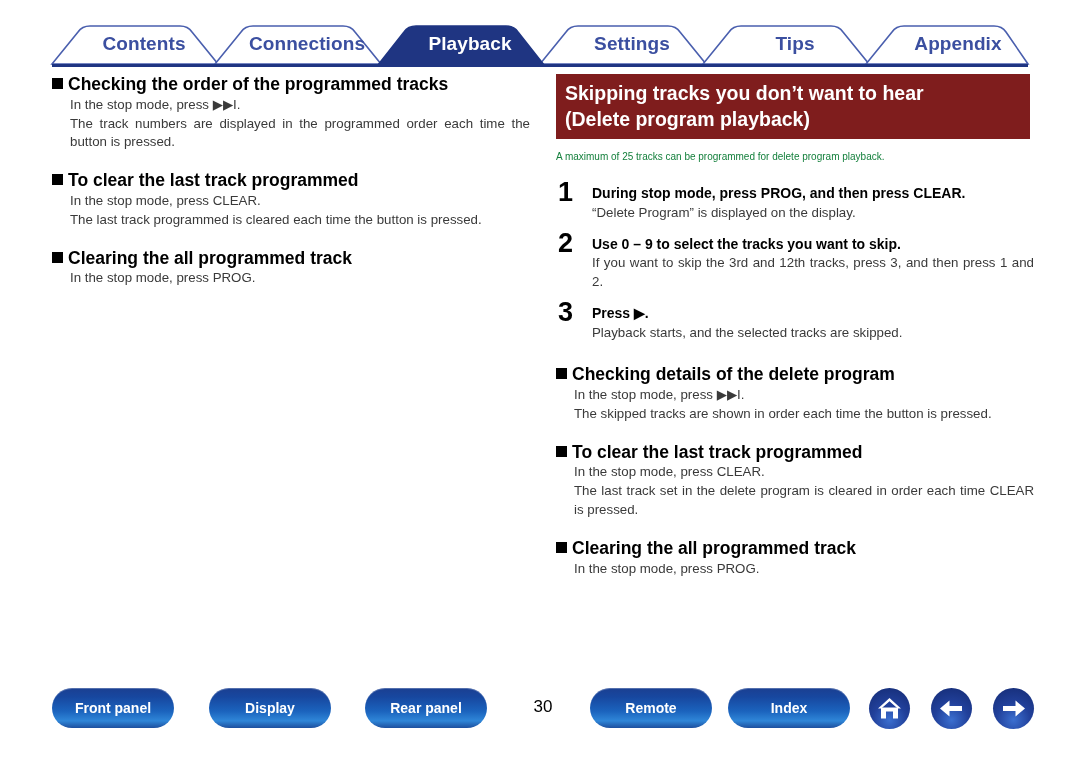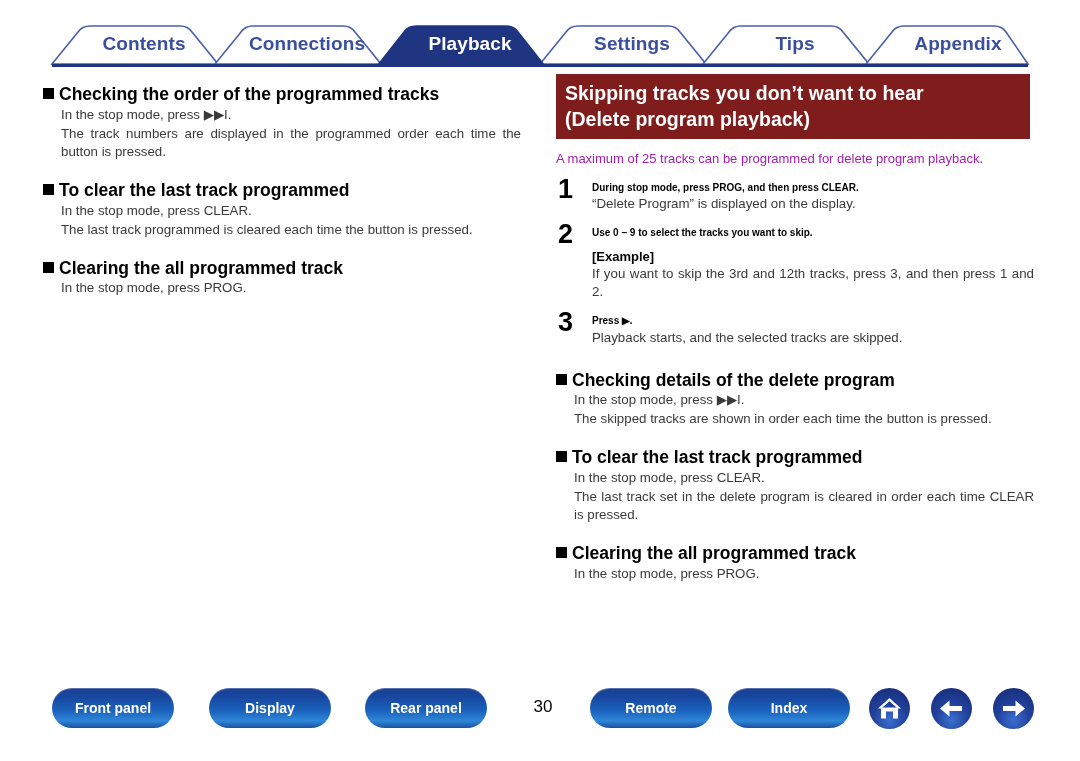--- a/index.html
+++ b/index.html
@@ -48,21 +48,21 @@
     height: 3px;
     background: #1f3582;
   }
 
   
   .col {
     position: absolute;
     top: 74px;
     width: 478px;
   }
-  .col-left  { left: 43px; margin-top: 10px;  }
+  .col-left  { left: 52px;  }
   .col-right { left: 556px; }
 
   
   .sec { margin-bottom: 14px; }
   .sec-head {
     font-size: 17.5px;
     font-weight: bold;
     line-height: 1.18;
     color: #000000;
     margin: 0 0 1px 0;
@@ -94,44 +94,44 @@
     font-size: 19.5px;
     font-weight: bold;
     line-height: 1.34;
     padding: 6px 9px 7px 9px;
     box-sizing: border-box;
     width: 474px;
     margin-bottom: 11px;
   }
   .banner-line { display: block; }
   .intro {
-    font-size: 13px;
+    font-size: 10px;
     line-height: 1.42;
-    color: #a21caf;
-    margin: 0 0 13px 0;
+    color: #15803d;
+    margin: 0 0 21px 0;
   }
 
   
   .step {
     position: relative;
     padding-left: 36px;
     margin-bottom: 13px;
   }
   .step-num {
     position: absolute;
     left: 2px;
     top: -6px;
     font-size: 27px;
     font-weight: bold;
     color: #000;
     line-height: 1;
     font-family: "Liberation Sans", sans-serif;
   }
   .step-title {
-    font-size: 10px;
+    font-size: 14px;
     font-weight: bold;
     color: #000;
     line-height: 1.25;
     margin: 0 0 1px 0;
   }
   .step-text {
     font-size: 13.3px;
     line-height: 1.42;
     color: #3a3a3a;
     margin: 0;
@@ -254,21 +254,20 @@
 
   <div class="step">
     <div class="step-num">1</div>
     <div class="step-title">During stop mode, press PROG, and then press CLEAR.</div>
     <div class="step-text">“Delete Program” is displayed on the display.</div>
   </div>
 
   <div class="step">
     <div class="step-num">2</div>
     <div class="step-title">Use 0 – 9 to select the tracks you want to skip.</div>
-    <div class="example-label">[Example]</div>
     <div class="step-text justify">If you want to skip the 3rd and 12th tracks, press 3, and then press 1 and 2.</div>
   </div>
 
   <div class="step">
     <div class="step-num">3</div>
     <div class="step-title">Press ▶.</div>
     <div class="step-text">Playback starts, and the selected tracks are skipped.</div>
   </div>
 
   <div class="sec" style="margin-top:22px;">

